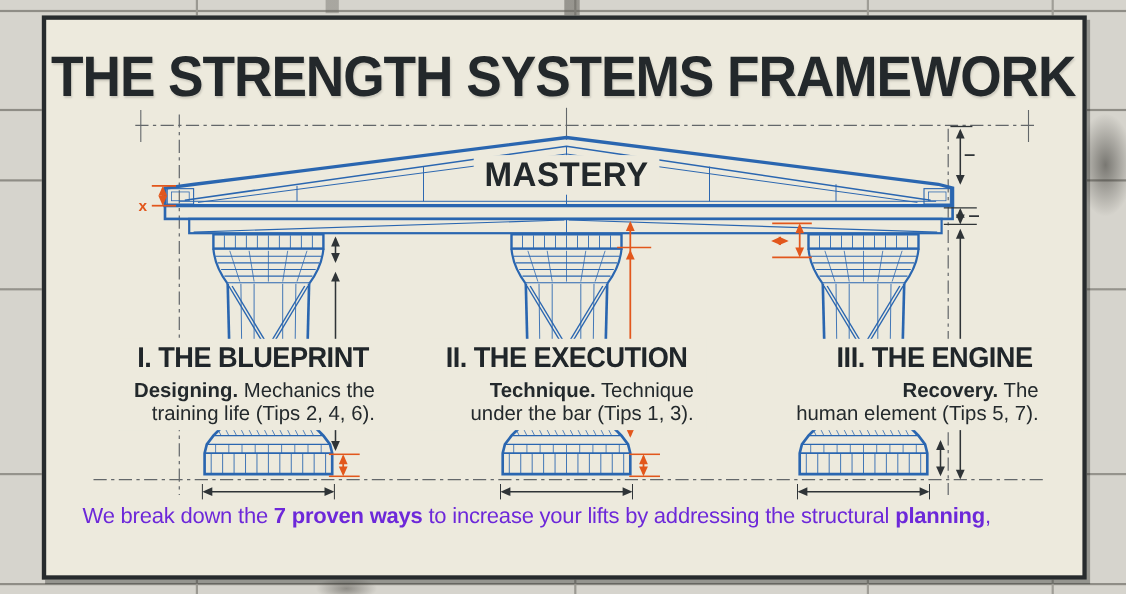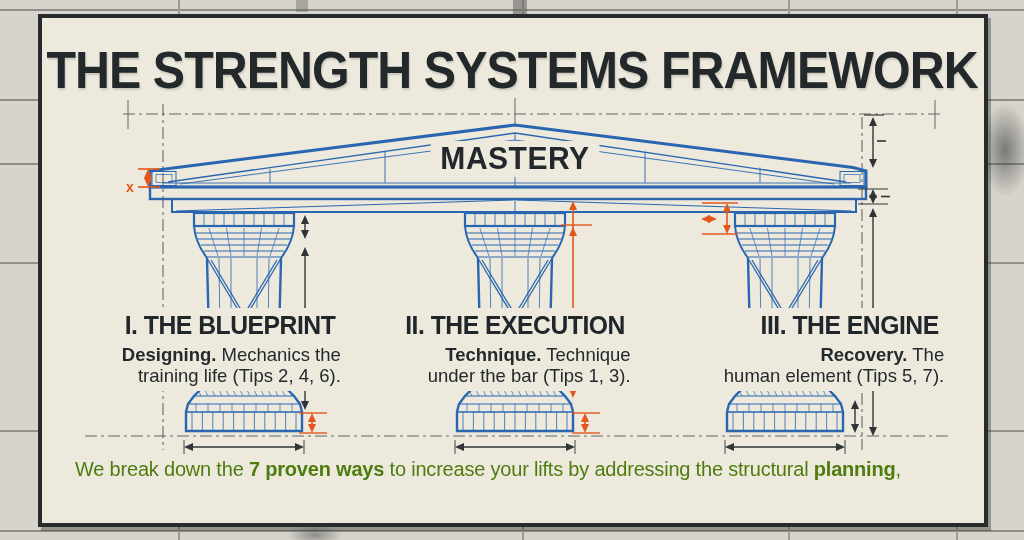--- a/index.html
+++ b/index.html
@@ -58,21 +58,21 @@
     position:absolute;top:288px;transform:translateX(-50%);z-index:5;
     text-align:right;background:#edeadd;padding:2px 12px 4px;margin-top:20px;
   }
   .plabel h3{
     margin:0 0 3px 0;font-size:26px;font-weight:800;color:#20262a;
     white-space:nowrap;letter-spacing:-.5px;transform:scaleX(.95);
   }
   .pdesc{font-size:18.5px;line-height:1.16;color:#23292c;white-space:nowrap;}
   .footer{
     position:absolute;left:75px;top:457px;z-index:5;
-    font-size:20px;line-height:1.24;color:#4d7c0f;letter-spacing:-.2px;
+    font-size:20px;line-height:1.24;color:#6d28d9;letter-spacing:-.2px;
   }
   b{font-weight:700;}
 </style>
 </head>
 <body>
 
 <div class="wall"></div>
 
 <div class="card"></div>
 

